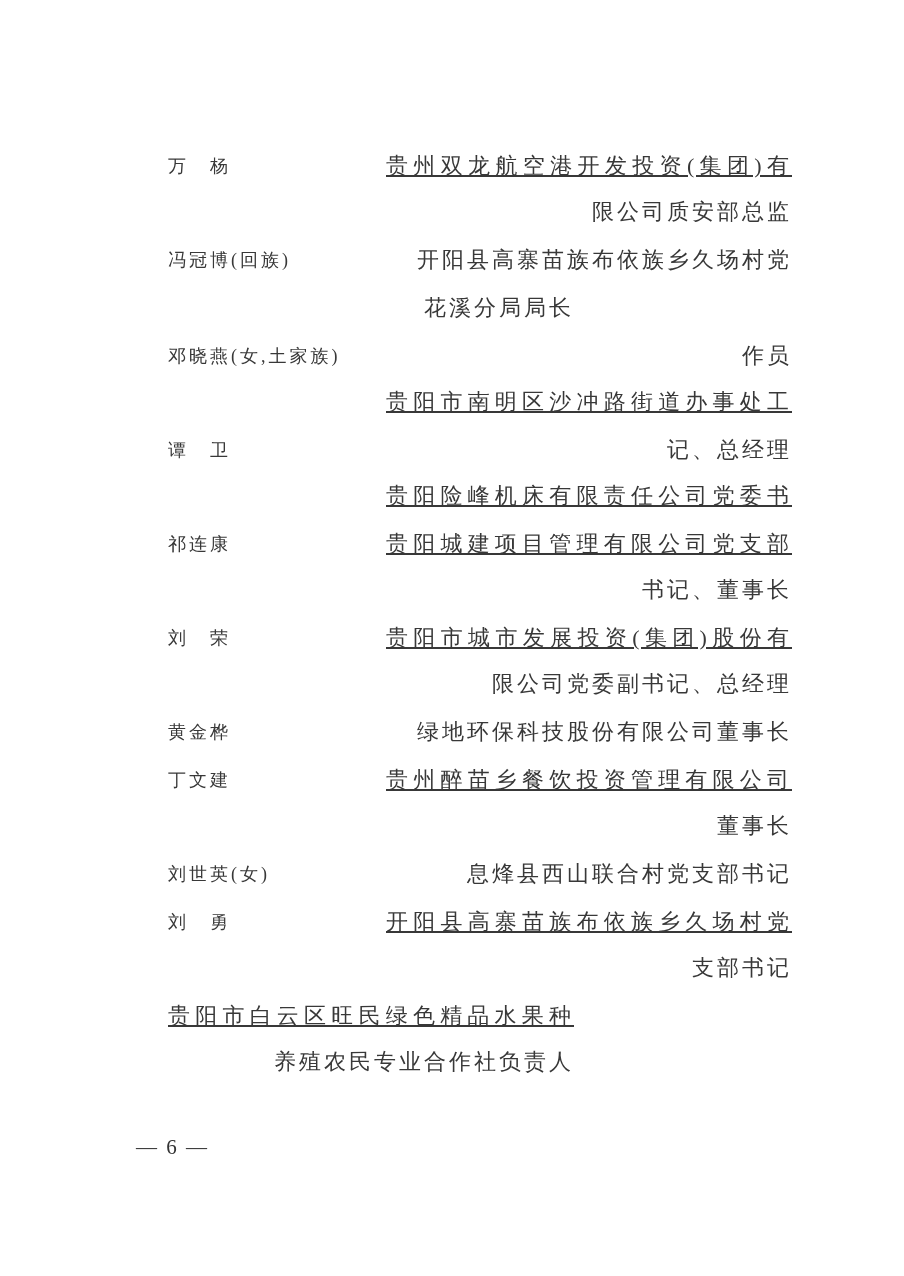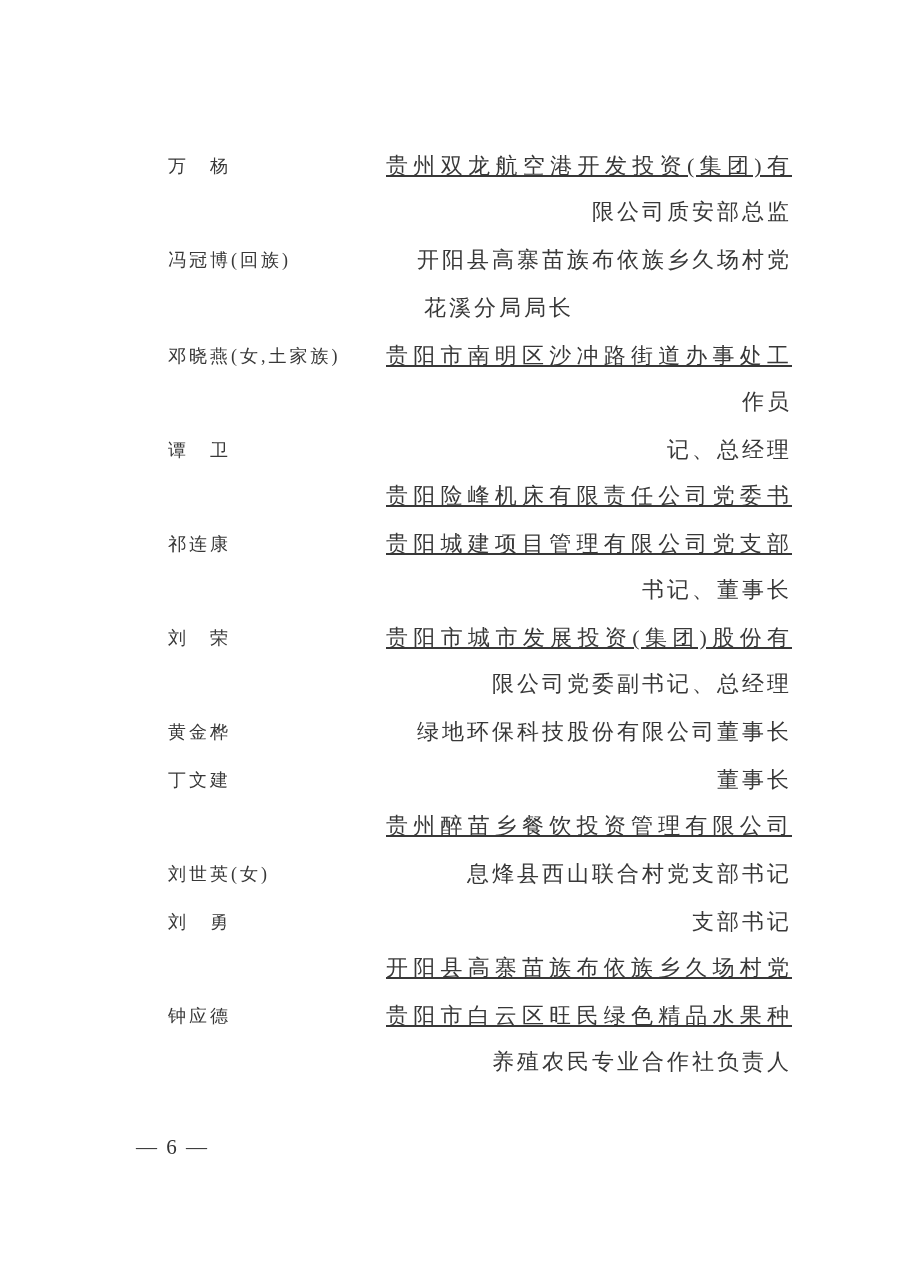--- a/index.html
+++ b/index.html
@@ -87,22 +87,22 @@
 
   <div class="entry">
     <div class="entry-title">
           <div class="title-line">花溪分局局长</div>
         </div>
   </div>
 
   <div class="entry">
     <div class="entry-name">邓晓燕(女,土家族)</div>
     <div class="entry-title">
+          <div class="title-line">作员</div>
           <div class="title-line fill">贵阳市南明区沙冲路街道办事处工</div>
-          <div class="title-line">作员</div>
         </div>
   </div>
 
   <div class="entry">
     <div class="entry-name">谭　卫</div>
     <div class="entry-title">
           <div class="title-line">记、总经理</div>
           <div class="title-line fill">贵阳险峰机床有限责任公司党委书</div>
         </div>
   </div>
@@ -126,42 +126,41 @@
   <div class="entry">
     <div class="entry-name">黄金桦</div>
     <div class="entry-title">
           <div class="title-line">绿地环保科技股份有限公司董事长</div>
         </div>
   </div>
 
   <div class="entry">
     <div class="entry-name">丁文建</div>
     <div class="entry-title">
+          <div class="title-line fill">贵州醉苗乡餐饮投资管理有限公司</div>
           <div class="title-line">董事长</div>
-          <div class="title-line fill">贵州醉苗乡餐饮投资管理有限公司</div>
         </div>
   </div>
 
   <div class="entry">
     <div class="entry-name">刘世英(女)</div>
     <div class="entry-title">
           <div class="title-line">息烽县西山联合村党支部书记</div>
         </div>
   </div>
 
   <div class="entry">
     <div class="entry-name">刘　勇</div>
     <div class="entry-title">
+          <div class="title-line fill">开阳县高寨苗族布依族乡久场村党</div>
           <div class="title-line">支部书记</div>
-          <div class="title-line fill">开阳县高寨苗族布依族乡久场村党</div>
         </div>
   </div>
 
   <div class="entry">
-    <div class="entry-name">钟应德</div>
     <div class="entry-title">
           <div class="title-line fill">贵阳市白云区旺民绿色精品水果种</div>
           <div class="title-line">养殖农民专业合作社负责人</div>
         </div>
   </div>
 </div>
 
   <div class="page-number">— 6 —</div>
 
 </div>

